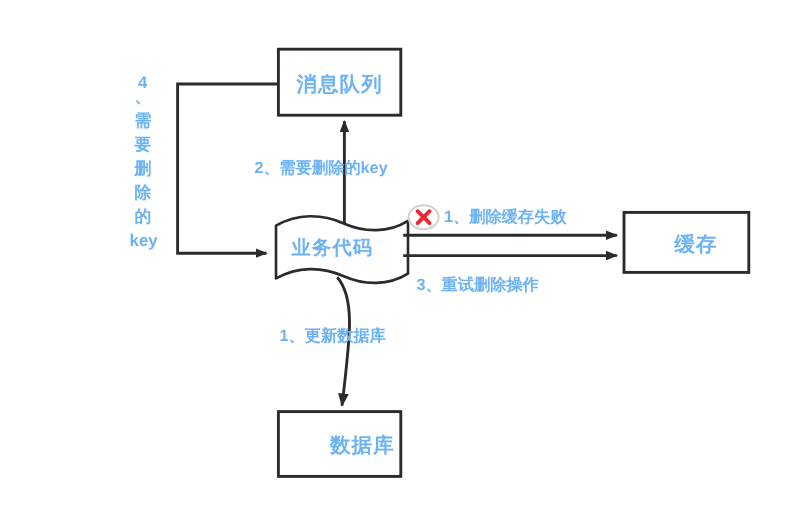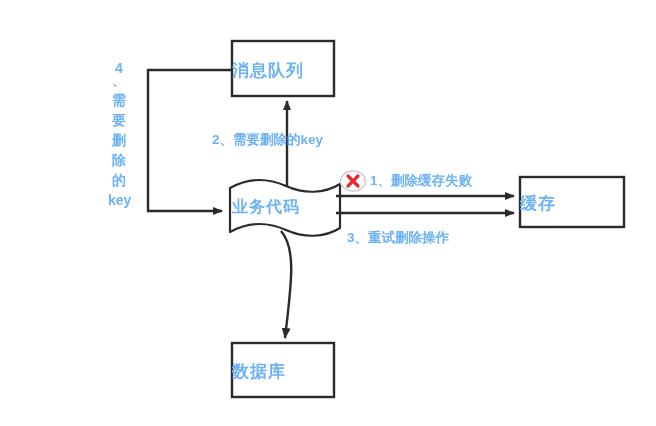--- a/index.html
+++ b/index.html
@@ -24,20 +24,21 @@
     width: 656px;
     height: 426px;
   }
   .node-label {
     position: absolute;
     color: #6cb2f5;
     font-weight: bold;
     font-size: 17px;
     letter-spacing: 1px;
     white-space: nowrap;
+    text-align: center;
     font-family: Liberation Mono, monospace;
   }
   .edge-label {
     position: absolute;
     color: #6cb2f5;
     font-weight: bold;
     font-size: 13.5px;
     white-space: nowrap;
   }
   .vertical-label {
@@ -97,22 +98,23 @@
       <path d="M348,176 L358,186 M358,176 L348,186" stroke="#e8292f" stroke-width="3.2" stroke-linecap="round"></path>
     </g>
   </svg>
 
   <div class="node-label" style="left:232px; top:59px; width:102px;">消息队列</div>
 
   <div class="node-label" style="left:232px; top:197px; width:90px; font-size:16px;">业务代码</div>
 
   <div class="node-label" style="left:520px; top:192px; width:120px;">缓存</div>
 
-  <div class="node-label" style="left:232px; top:360px; width:84px;">数据库</div>
+  <div class="node-label" style="left:232px; top:360px; width:84px;padding-left:28px;">数据库</div>
 
+  <div class="edge-label" style="left:233px; top:271px;">1、更新数据库</div>
 
   <div class="edge-label" style="left:370px; top:172px;">1、删除缓存失败</div>
 
   <div class="edge-label" style="left:212px; top:131px;">2、需要删除的key</div>
 
   <div class="edge-label" style="left:347px; top:229px;">3、重试删除操作</div>
 
   <div class="vertical-label" style="left:108px; top:58px;">
     <span>4</span>
     <span style="margin-top:-8px;">、</span>

